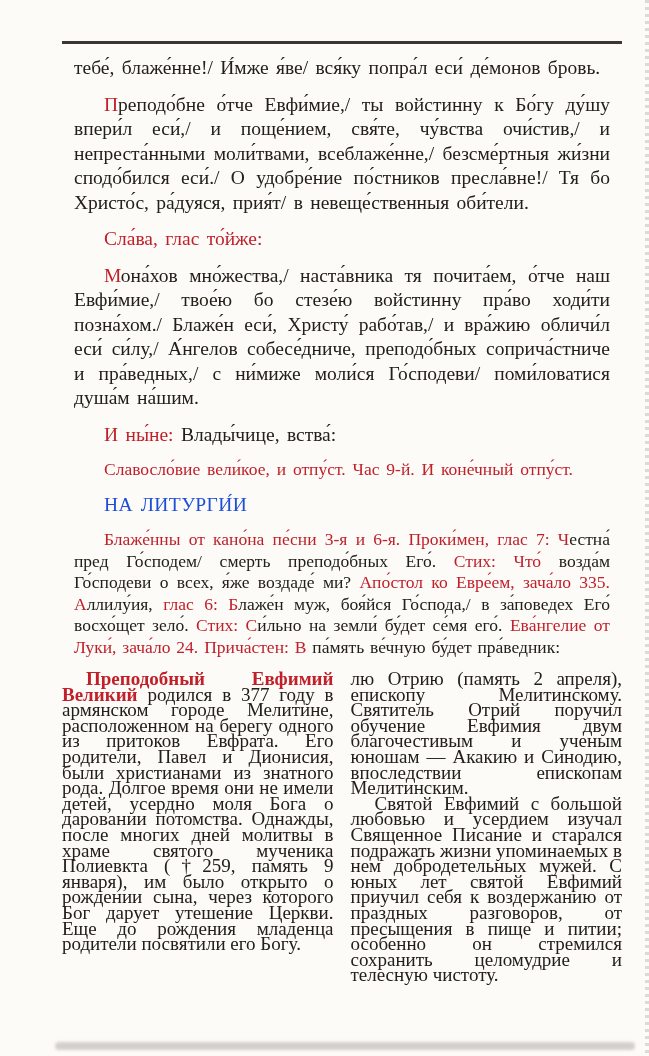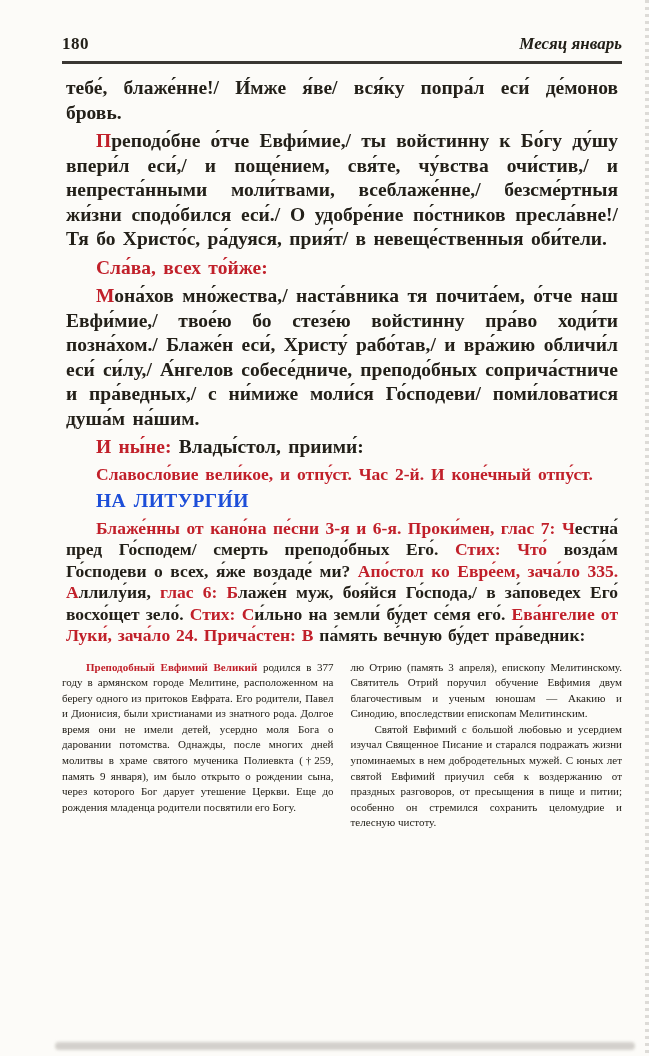--- a/index.html
+++ b/index.html
@@ -13,84 +13,80 @@
     color:#232019;
   }
   .inner { position:absolute; left:62px; top:34px; width:560px; }
 
   .running-head { display:flex; justify-content:space-between; align-items:baseline;
     font-size:17px; line-height:20px; }
   .page-number { font-weight:bold; letter-spacing:0.5px; }
   .head-title { font-weight:bold; font-style:italic; }
   .rule { height:3px; background:#3a3733; margin-top:7px; margin-bottom:12px; }
 
-  .service p { margin:4px; text-indent:30px; font-weight:bold;
+  .service p { margin:12px; text-indent:30px; font-weight:normal;
     font-size:19.5px; line-height:24.5px; text-align:justify; word-spacing:2.5px; }
   .service p.continuation { text-indent:0; }
   .red { color:#c1202a; }
   .h-slava { text-align:center; font-weight:bold; font-size:19.5px;
     color:#c1202a; margin:5px 0 4px; }
   .rubric-par { color:#c1202a; font-size:17.5px !important; line-height:21.5px !important; }
   .h-liturgy { text-align:center; font-weight:bold; font-size:16.5px;
     color:#1d4ed8; letter-spacing:0.4px; margin:14px 0 9px; }
   .liturgy-par { font-size:17.5px !important; line-height:21.5px !important; word-spacing:1.5px !important; }
 
   .columns { display:flex; gap:17px; margin-top:13px; }
   .col { width:271.5px; }
   .col p { margin:0; text-indent:24px; font-weight:normal;
-    font-size:11px; line-height:15.6px; text-align:justify; }
+    font-size:19px; line-height:15.6px; text-align:justify; }
   .col p.no-indent { text-indent:0; }
   .red-lead { color:#c1202a; font-weight:bold; }
 
   .edge-noise { position:absolute; top:0; right:0; width:4px; height:100%;
     background:repeating-linear-gradient(to bottom,
       rgba(140,135,128,0.28) 0 3px, rgba(0,0,0,0) 3px 7px); }
   .scan-smudge { position:absolute; left:55px; right:14px; bottom:6px; height:8px;
     background:rgba(150,145,138,0.4); filter:blur(1.5px); border-radius:4px; }
 </style>
 </head>
 <body>
 
 <div class="page">
   <div class="inner">
 
-    <div class="running-head">
-      <span class="page-number">180</span>
-      <span class="head-title">Месяц январь</span>
-    </div>
     <div class="rule"></div>
 
     <div class="service">
       <p class="continuation">тебе́, блаже́нне!/ И́мже я́ве/ вся́ку попра́л еси́ де́монов бровь.</p>
 
       <p><span class="red">П</span><span>реподо́бне о́тче Евфи́мие,/ ты войстинну к Бо́гу ду́шу впери́л еси́,/ и поще́нием, свя́те, чу́вства очи́стив,/ и непреста́нными моли́твами, всеблаже́нне,/ безсме́ртныя жи́зни сподо́бился еси́./ О удобре́ние по́стников пресла́вне!/ Тя бо Христо́с, ра́дуяся, прия́т/ в невеще́ственныя оби́тели.</span></p>
 
-      <p class="h-slava">Сла́ва, всех то́йже:</p>
+      <p class="h-slava">Сла́ва, глас то́йже:</p>
 
       <p><span class="red">М</span><span>она́хов мно́жества,/ наста́вника тя почита́ем, о́тче наш Евфи́мие,/ твое́ю бо стезе́ю войстинну пра́во ходи́ти позна́хом./ Блаже́н еси́, Христу́ рабо́тав,/ и вра́жию обличи́л еси́ си́лу,/ А́нгелов собесе́дниче, преподо́бных соприча́стниче и пра́ведных,/ с ни́миже моли́ся Го́сподеви/ поми́ловатися душа́м на́шим.</span></p>
 
       <p>
         <span class="red">И ны́не:</span>
-        <span>Влады́стол, приими́:</span>
+        <span>Влады́чице, вства́:</span>
       </p>
 
-      <p class="rubric-par">Славосло́вие вели́кое, и отпу́ст. Час 2-й. И коне́чный отпу́ст.</p>
+      <p class="rubric-par">Славосло́вие вели́кое, и отпу́ст. Час 9-й. И коне́чный отпу́ст.</p>
 
       <p class="h-liturgy">НА ЛИТУРГИ́И</p>
 
       <p class="liturgy-par"><span class="red">Блаже́нны от кано́на пе́сни 3-я и 6-я. Проки́мен, глас 7: </span><span class="red">Ч</span><span>естна́ пред Го́сподем/ смерть преподо́бных Его́. </span><span class="red">Стих: Что́ </span><span>возда́м Го́сподеви о всех, я́же воздаде́ ми? </span><span class="red">Апо́стол ко Евре́ем, зача́ло 335. </span><span class="red">А</span><span>ллилу́ия, </span><span class="red">глас 6: </span><span class="red">Б</span><span>лаже́н муж, боя́йся Го́спода,/ в за́поведех Его́ восхо́щет зело́. </span><span class="red">Стих: С</span><span>и́льно на земли́ бу́дет се́мя его́. </span><span class="red">Ева́нгелие от Луки́, зача́ло 24. </span><span class="red">Прича́стен: В </span><span>па́мять ве́чную бу́дет пра́ведник:</span></p>
     </div>
 
     <div class="columns">
       <div class="col">
         <p><span class="red-lead">Преподобный Евфимий Великий</span>
           <span>родился в 377 году в армянском городе Мелитине, расположенном на берегу одного из притоков Евфрата. Его родители, Павел и Дионисия, были христианами из знатного рода. Долгое время они не имели детей, усердно моля Бога о даровании потомства. Однажды, после многих дней молитвы в храме святого мученика Полиевкта (†259, память 9 января), им было открыто о рождении сына, через которого Бог дарует утешение Церкви. Еще до рождения младенца родители посвятили его Богу.</span></p>
       </div>
       <div class="col">
-        <p class="no-indent">лю Отрию (память 3 апреля), епископу Мелитинскому. Святитель Отрий поручил обучение Евфимия двум благочестивым и ученым юношам — Акакию и Синодию, впоследствии епископам Мелитинским.</p>
+        <p class="no-indent">лю Отрию (память 2 апреля), епископу Мелитинскому. Святитель Отрий поручил обучение Евфимия двум благочестивым и ученым юношам — Акакию и Синодию, впоследствии епископам Мелитинским.</p>
         <p>Святой Евфимий с большой любовью и усердием изучал Священное Писание и старался подражать жизни упоминаемых в нем добродетельных мужей. С юных лет святой Евфимий приучил себя к воздержанию от праздных разговоров, от пресыщения в пище и питии; особенно он стремился сохранить целомудрие и телесную чистоту.</p>
       </div>
     </div>
 
   </div>
 
   <div class="edge-noise"></div>
   <div class="scan-smudge"></div>
 </div>
 

